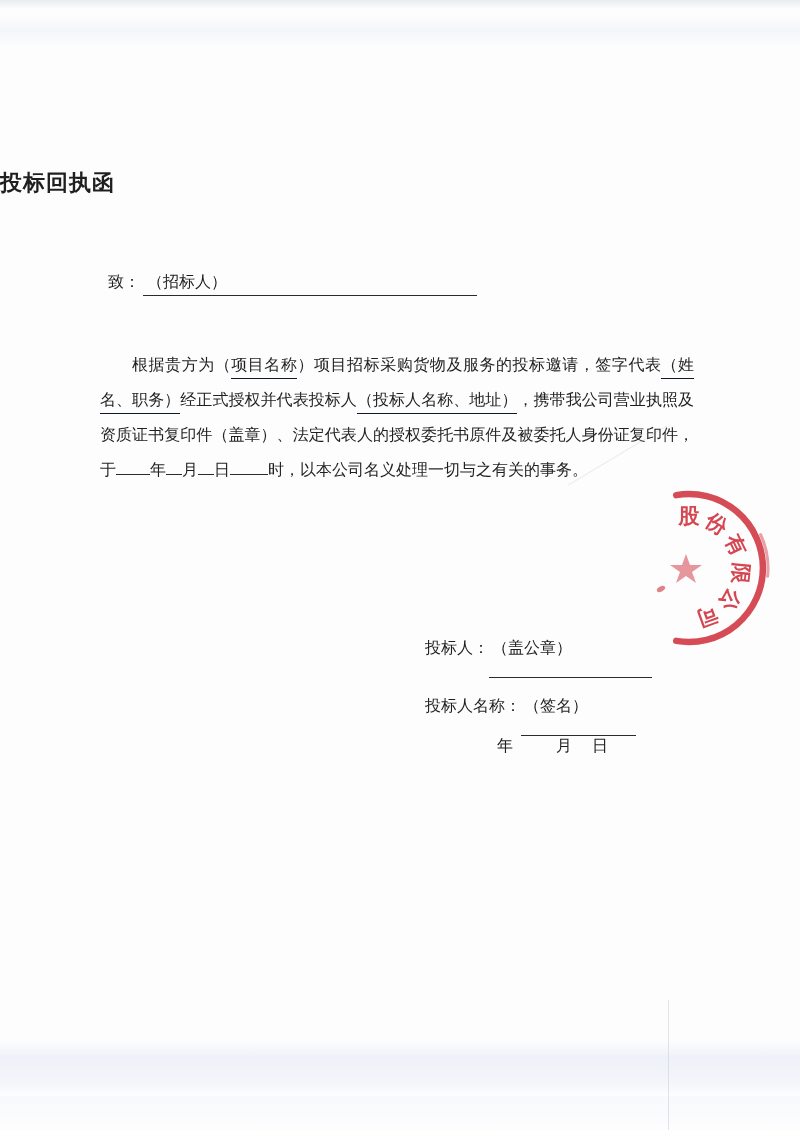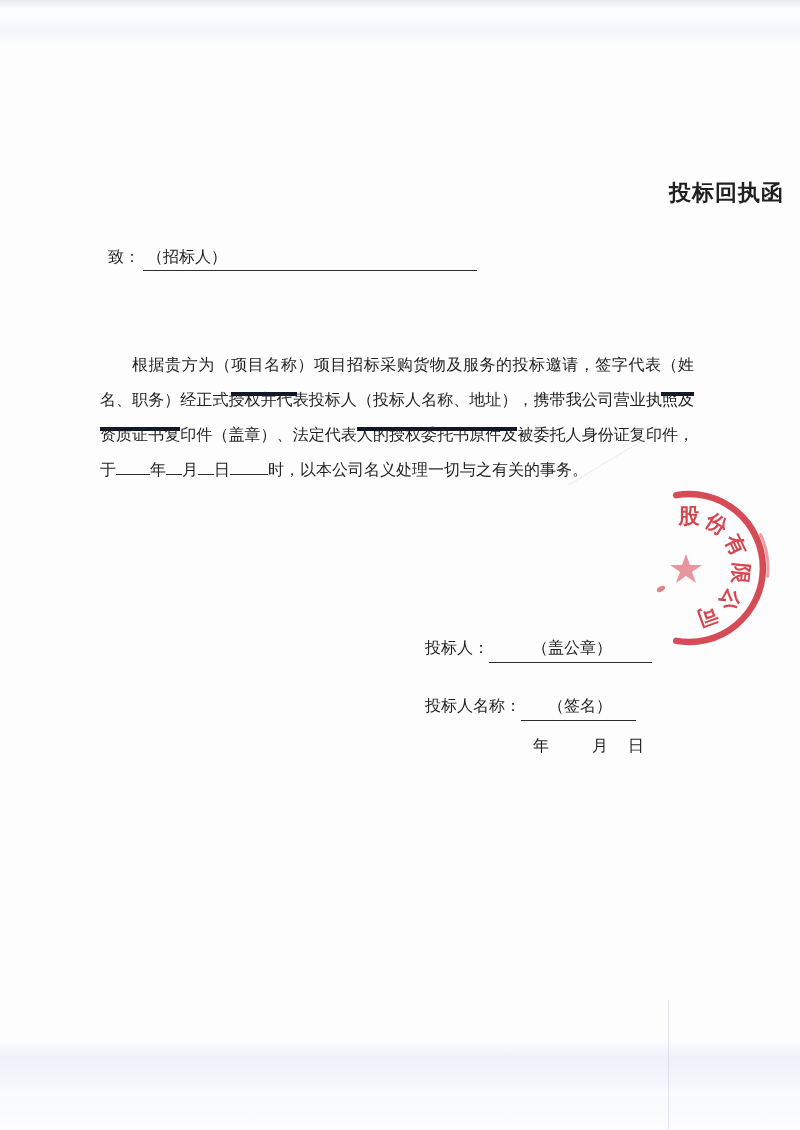--- a/index.html
+++ b/index.html
@@ -17,48 +17,48 @@
   .tex-bottom-band { top:1040px; left:0; width:800px; height:56px;
     background:linear-gradient(rgba(255,255,255,0), rgba(227,232,243,0.55) 30%, rgba(231,236,245,0.45) 75%, rgba(255,255,255,0)); }
   .tex-bottom-fade { top:1096px; left:0; width:800px; height:34px;
     background:linear-gradient(rgba(236,240,247,0.30), rgba(255,255,255,0)); }
   .tex-vline { left:668px; top:1000px; width:1px; height:130px; background:rgba(200,206,218,0.55); }
   .tex-crease { left:560px; top:455px; width:115px; height:1px;
     background:rgba(203,209,220,0.45); transform:rotate(-31deg); }
 
   
   .doc-title {
-    position:absolute; top:178px; left:0; width:784px; text-align:right;
+    position:absolute; top:168px; left:0; width:784px; text-align:left;
     font-family:"DejaVu Sans", sans-serif; font-weight:bold;
     font-size:22px; letter-spacing:1px;
   }
-  .to-line { position:absolute; top:247px; left:108px; font-size:16px; white-space:nowrap; }
+  .to-line { position:absolute; top:272px; left:108px; font-size:16px; white-space:nowrap; }
   .to-underline {
     display:inline-block; width:330px; margin-left:3px; padding:0 0 2px 4px;
     border-bottom:1.5px solid #2b2b2b; vertical-align:baseline;
   }
   .paragraph {
     position:absolute; top:347px; left:100px; width:594px;
     font-size:16px; line-height:35px; text-align:justify; text-indent:32px;
   }
-  .paragraph .u { border-bottom:4px solid #0f172a; padding-bottom:19px; }
+  .paragraph .u { border-bottom:1px solid #0f172a; padding-bottom:5px; }
   .paragraph .blank {
     display:inline-block; height:14px; border-bottom:1px solid #2b2b2b;
     vertical-align:baseline;
   }
   .sig-line { position:absolute; left:425px; font-size:16px; white-space:nowrap; }
   .sig-line-1 { top:638px; }
   .sig-line-2 { top:676px; }
   .sig-underline {
     display:inline-block; border-bottom:1.5px solid #2b2b2b;
-    padding:0 0 3px 3px; vertical-align:baseline;text-align:center;
+    padding:0 0 18px 3px; vertical-align:baseline;
   }
   .sig-underline-bidder { width:160px; }
   .sig-underline-agent  { width:112px;margin-top:20px; }
-  .date-line { position:absolute; top:736px; left:497px; font-size:16px; white-space:nowrap;margin-left:36px; }
+  .date-line { position:absolute; top:736px; left:497px; font-size:16px; white-space:nowrap; }
   .date-line .y { margin-right:43px; }
   .date-line .m { margin-right:20px; }
 
   
   .seal { position:absolute; left:589px; top:468px; width:200px; height:200px; }
   .seal text {
     font-family:"DejaVu Sans", sans-serif; font-weight:bold; font-size:21px;
     opacity:0.88;
   }
 </style>

